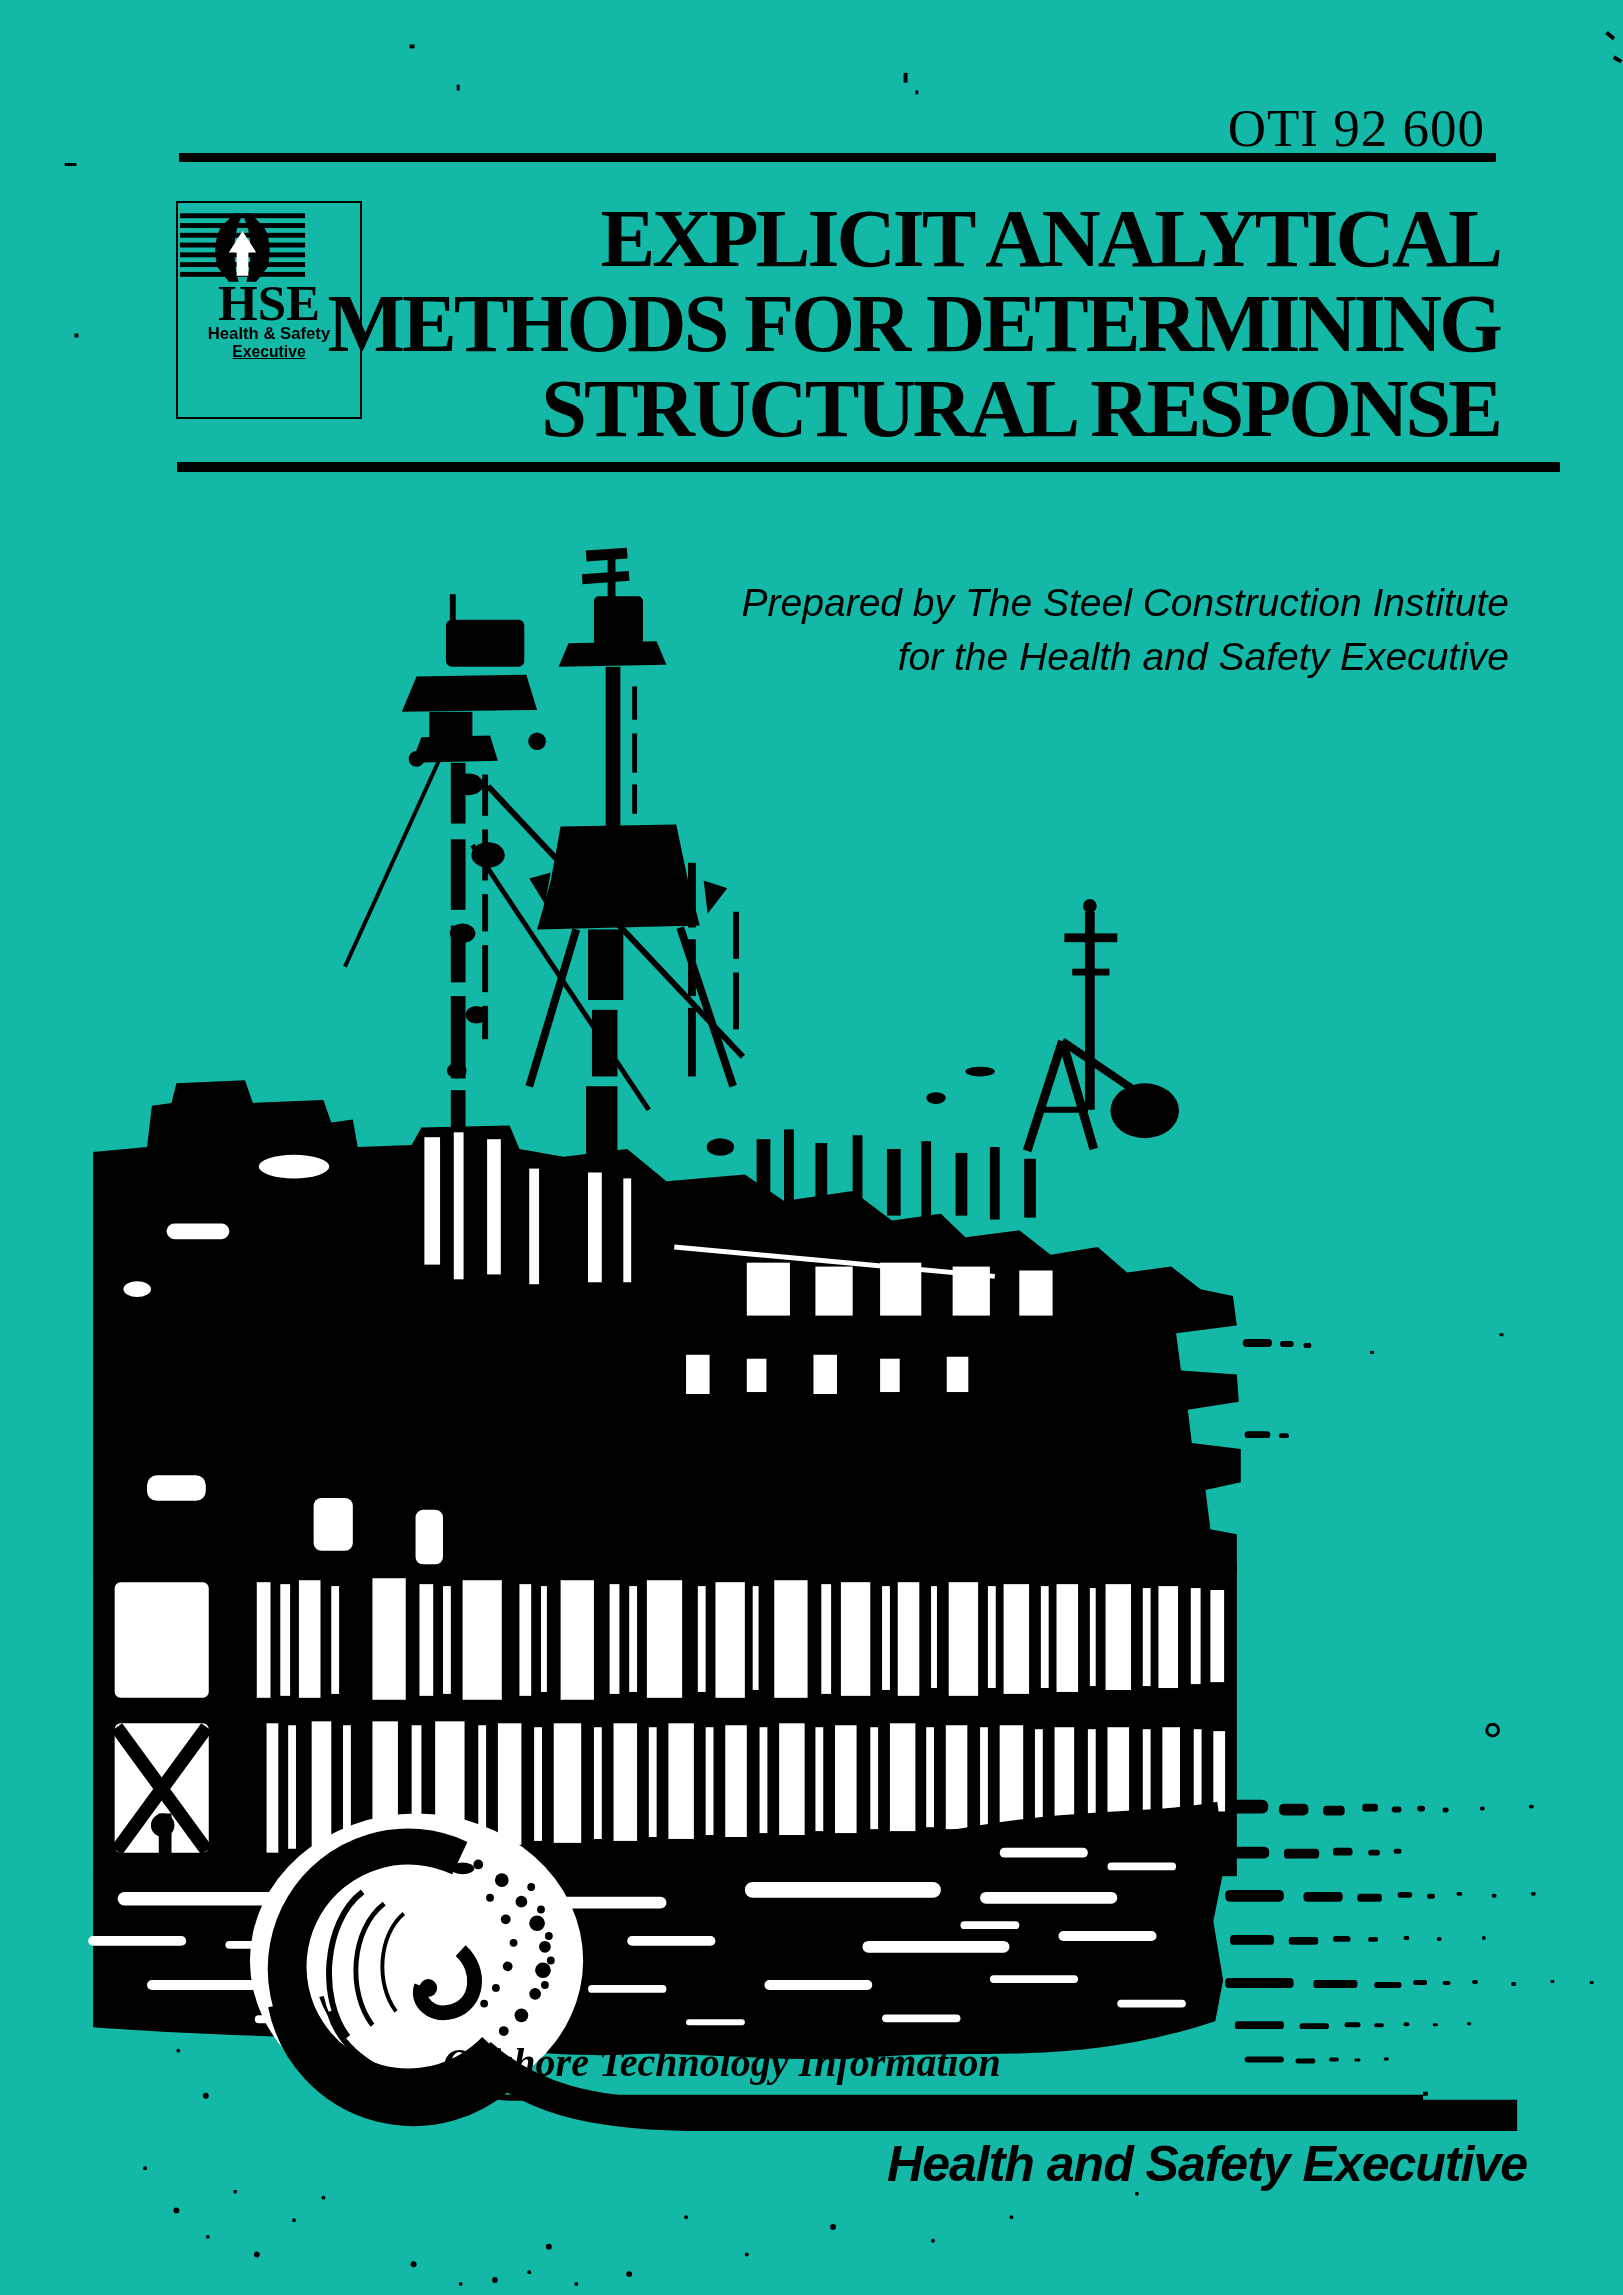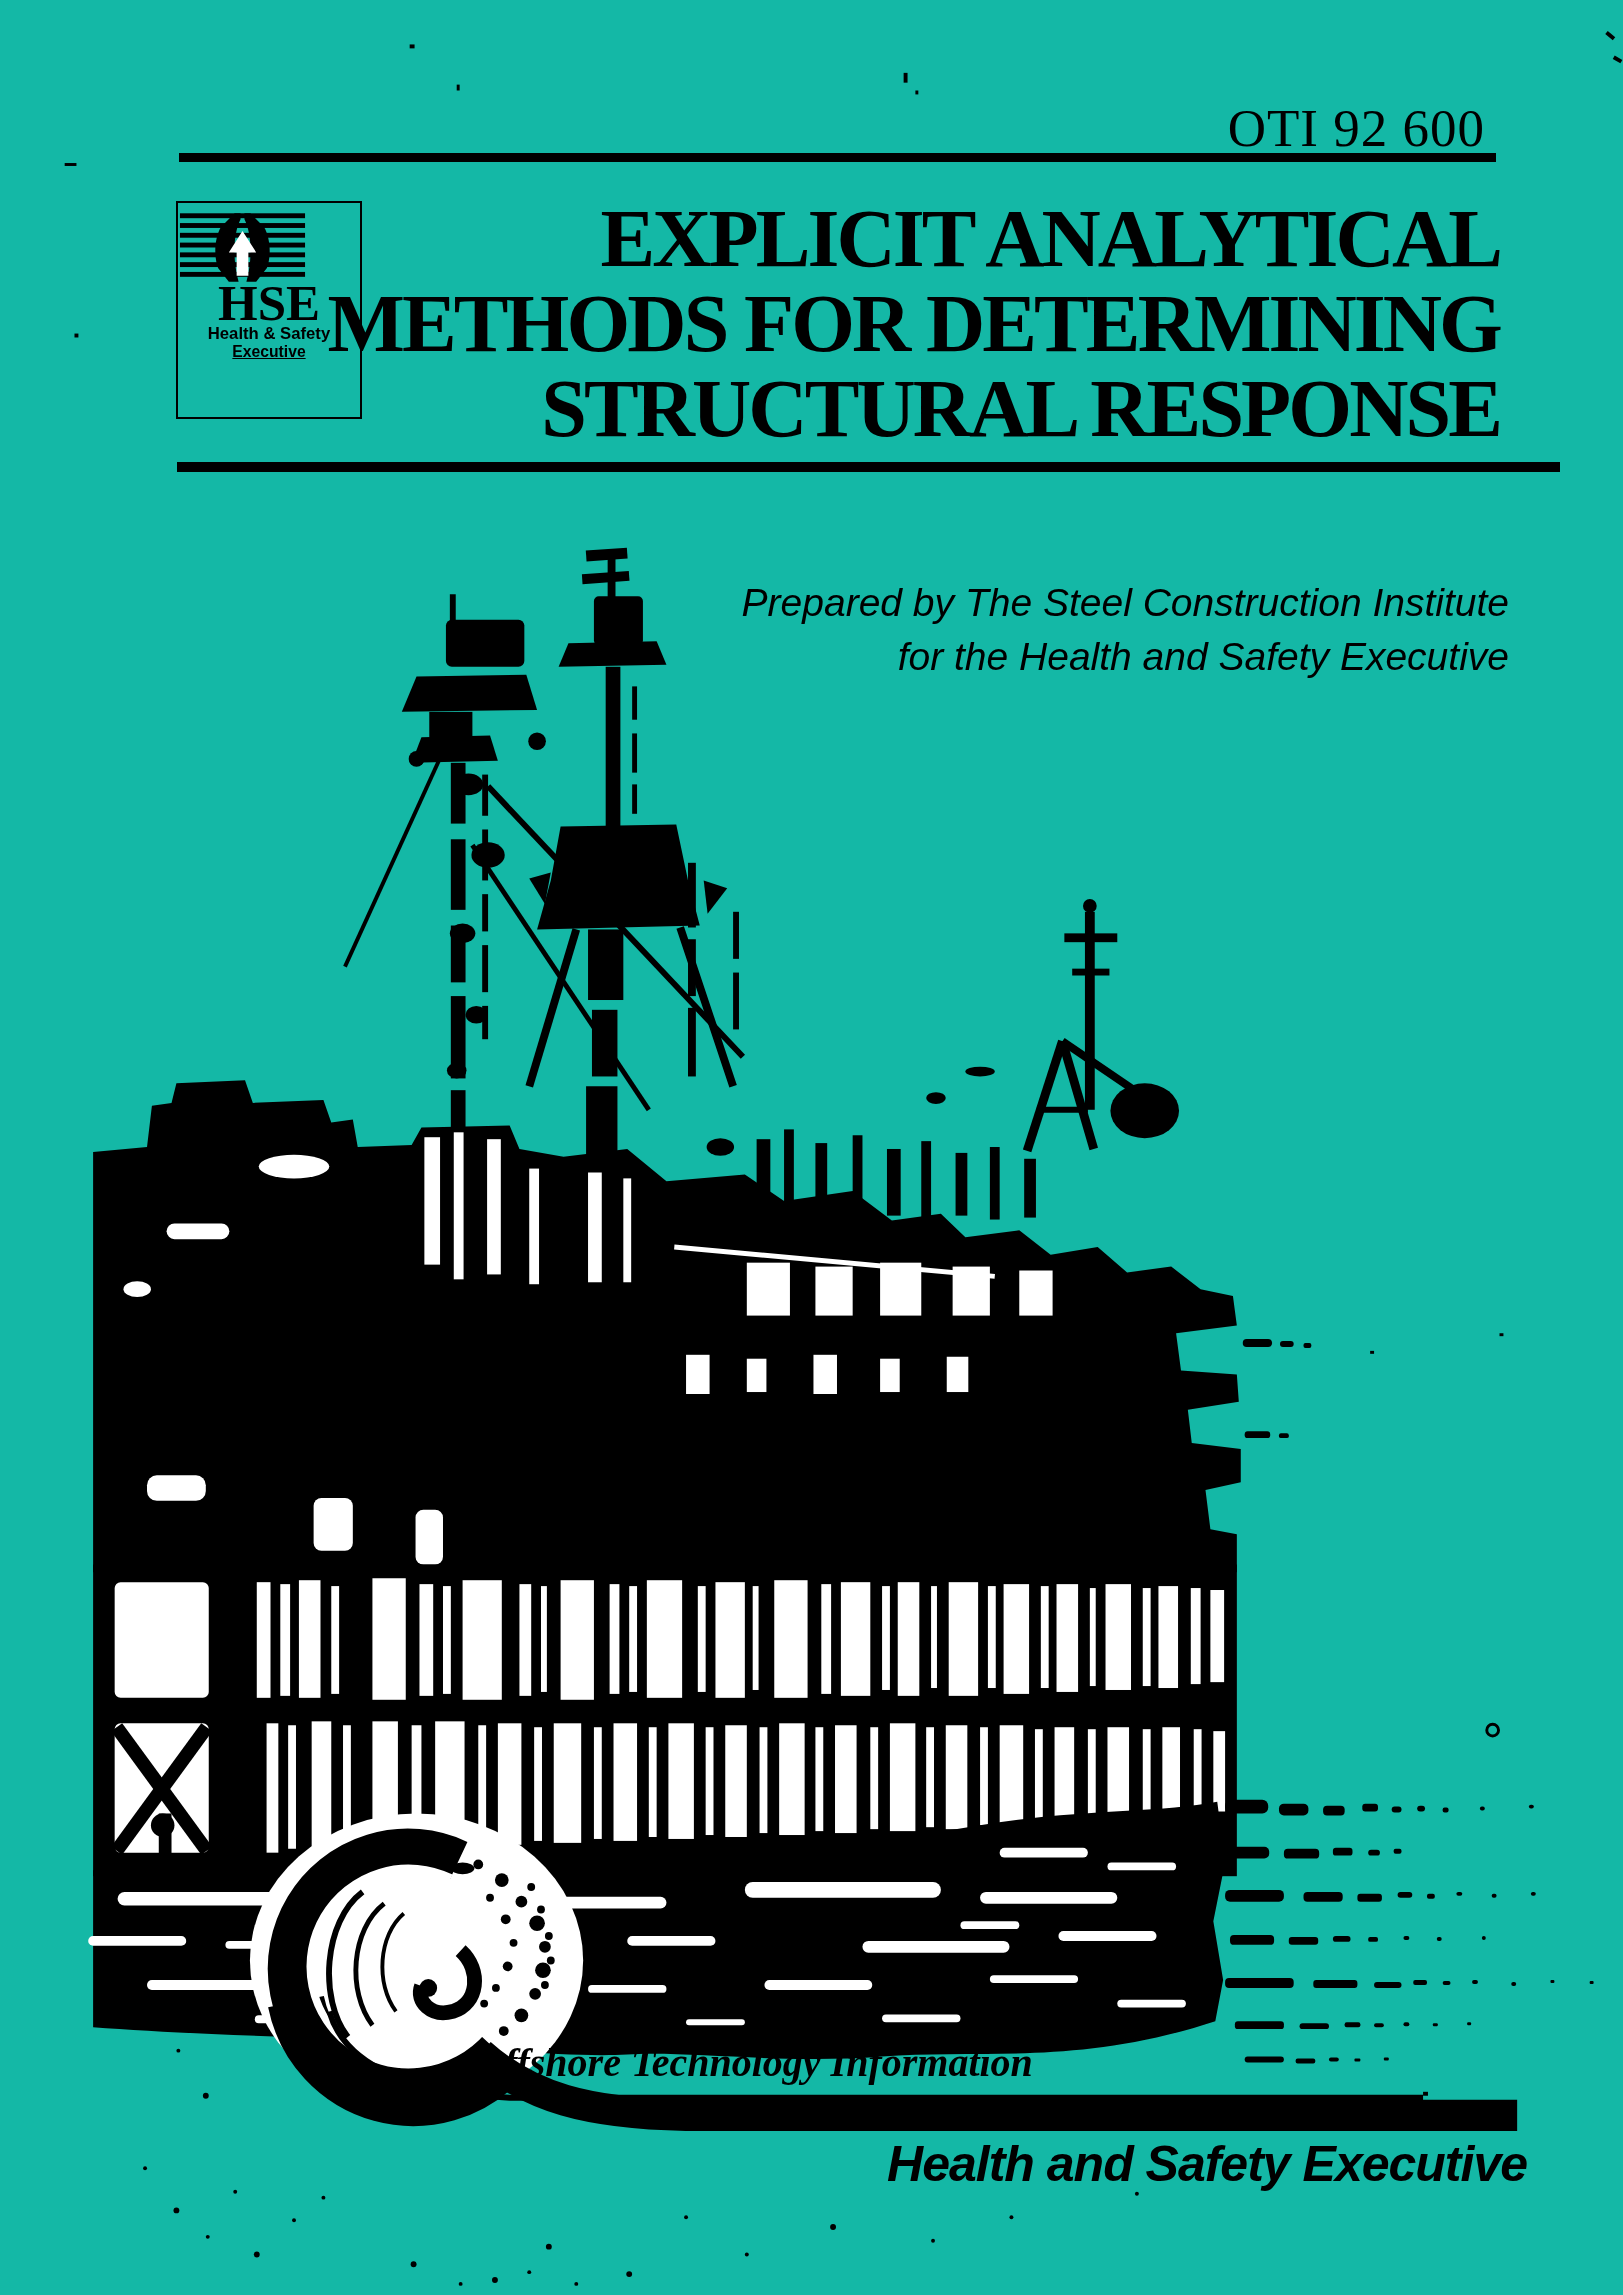--- a/index.html
+++ b/index.html
@@ -53,21 +53,20 @@
     font-style:italic;
     font-size:39px;line-height:54px;
     white-space:nowrap;
   }
   .series-label{
     top:2039px;left:443px;
     font-family:"Liberation Serif", serif;
     font-weight:bold;font-style:italic;
     font-size:40px;letter-spacing:0px;
     white-space:nowrap;
-    margin-left:32px;
   }
   .publisher{
     top:2135px;right:96px;
     font-family:"Liberation Sans", sans-serif;
     font-weight:bold;font-style:italic;
     font-size:50px;letter-spacing:-1px;
     white-space:nowrap;
   }
   svg{display:block;}
   .illustration{top:0;left:0;}

